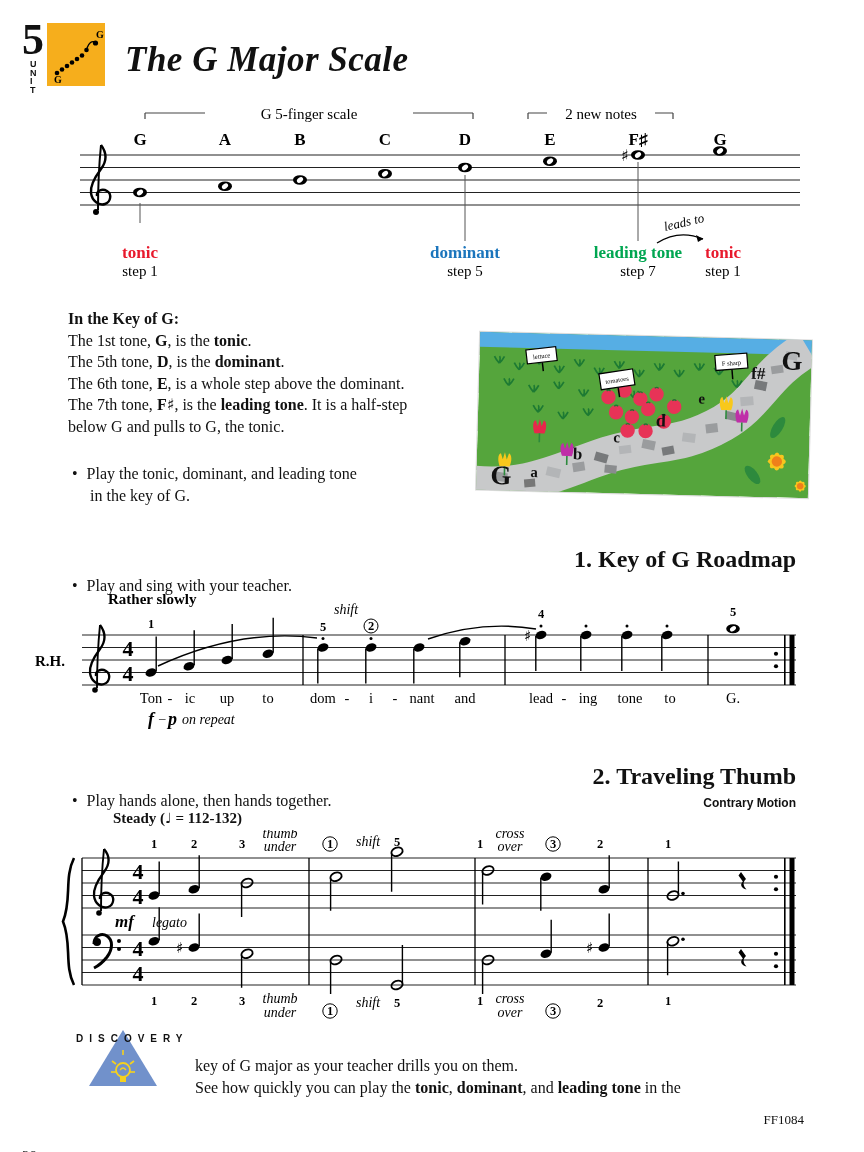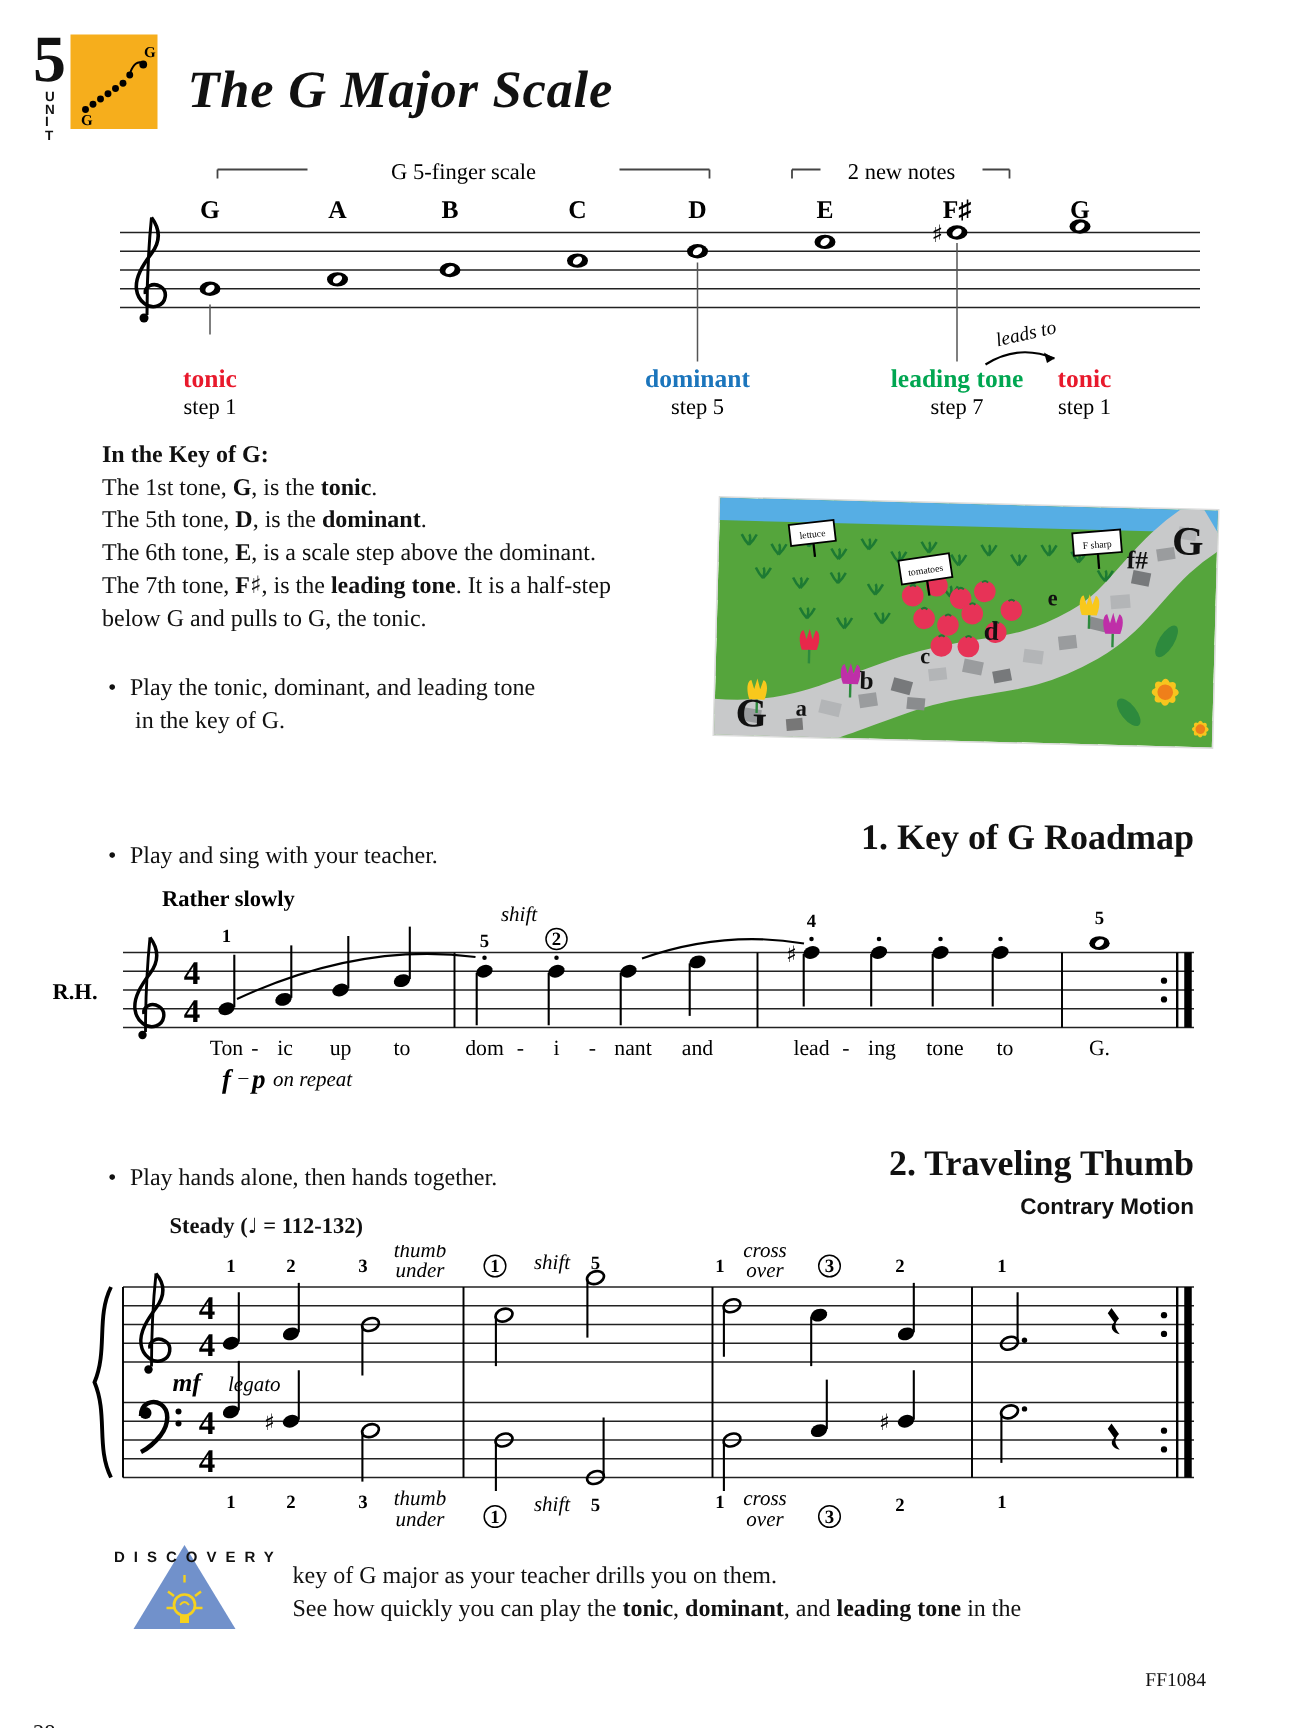--- a/index.html
+++ b/index.html
@@ -1,21 +1,21 @@
 <!DOCTYPE html>
 <html><head>
 <meta charset="utf-8">
 <style>
   html,body{margin:0;padding:0;background:#fff;}
   #page{position:relative;width:864px;height:1152px;background:#fff;overflow:hidden;
         font-family:"Liberation Serif","DejaVu Sans",serif;color:#111;}
   .abs{position:absolute;}
   .sans{font-family:"Liberation Sans","DejaVu Sans",sans-serif;}
   .b{font-weight:bold;}
-  .body-line{font-size:16px;line-height:21.5px;}
+  .body-line{font-size:16px;line-height:21.5px;margin-top:15px;}
   #title{font-size:35px;font-weight:bold;letter-spacing:.5px;}
   .section-head{font-size:24px;font-weight:bold;}
   svg text{font-family:"Liberation Serif","DejaVu Sans",serif;}
   .st-name{font-size:17px;font-weight:bold;text-anchor:middle;}
   .st-bracket{font-size:15px;}
   .st-label{font-size:17px;font-weight:bold;text-anchor:middle;}
   .st-step{font-size:15px;text-anchor:middle;}
   .st-finger{font-size:12.5px;font-weight:bold;text-anchor:middle;}
   .st-lyric{font-size:14.5px;text-anchor:middle;}
   .st-ital{font-size:14px;font-style:italic;text-anchor:middle;}
@@ -24,21 +24,21 @@
   .staffline{stroke:#222;stroke-width:1.1;}
   .barline{stroke:#000;stroke-width:1.3;}
   .stem{stroke:#000;stroke-width:1.4;}
   .notehead{fill:#000;}
   .halfhead{fill:none;stroke:#000;stroke-width:1.8;}
   .slur{fill:none;stroke:#000;stroke-width:1.4;}
   .mus{font-family:"DejaVu Sans",sans-serif;}
   #unit-num{font-size:44px;font-weight:bold;line-height:40px;}
   .unit-letter{display:block;font-size:9px;font-weight:bold;line-height:8.5px;letter-spacing:0;}
   #discovery-label{font-size:10px;font-weight:bold;letter-spacing:6px;}
-  #contrary{font-size:15px;font-weight:bold;text-align:right;}
+  #contrary{font-size:12px;font-weight:bold;text-align:right;}
   .bullet-glyph{padding-right:9px;}
 </style>
 </head>
 <body>
 
 <div id="page">
 
   <div class="abs" style="left:22px;top:20px;">
     <span id="unit-num">5</span>
   </div>
@@ -158,21 +158,21 @@
       <text x="610" y="136" font-size="13" font-style="italic" transform="rotate(-13 610 136)">leads to</text>
       <path d="M 602,148 Q 624,134 648,144" class="slur"></path>
       <path d="M 648,144 l -7,-4 l 2,7 z" fill="#000"></path>
     </g>
   </svg>
 
   <div class="abs body-line" style="left:68px;top:293px;width:400px;">
     <div class="b">In the Key of G:</div>
     <div><span>The 1st tone, </span><b>G</b><span>, is the </span><b>tonic</b><span>.</span></div>
     <div><span>The 5th tone, </span><b>D</b><span>, is the </span><b>dominant</b><span>.</span></div>
-    <div><span>The 6th tone, </span><b>E</b><span>, is a scale step above the dominant.</span></div>
+    <div><span>The 6th tone, </span><b>E</b><span>, is a whole step above the dominant.</span></div>
     <div><span>The 7th tone, </span><b>F</b><b class="mus">♯</b><span>, is the </span><b>leading tone</b><span>. It is a half-step</span></div>
     <div><span>below G and pulls to G, the tonic.</span></div>
   </div>
   <div class="abs body-line" style="left:72px;top:448px;">
     <span class="bullet-glyph">•</span><span>Play the tonic, dominant, and leading tone</span>
     <div style="padding-left:18px;">in the key of G.</div>
   </div>
 
   <div class="abs" style="left:478px;top:336px;width:332px;height:158px;transform:rotate(1.5deg);box-shadow:0 0 0 1px #ddd;">
     <svg width="332" height="158" viewBox="0 0 332 158">

